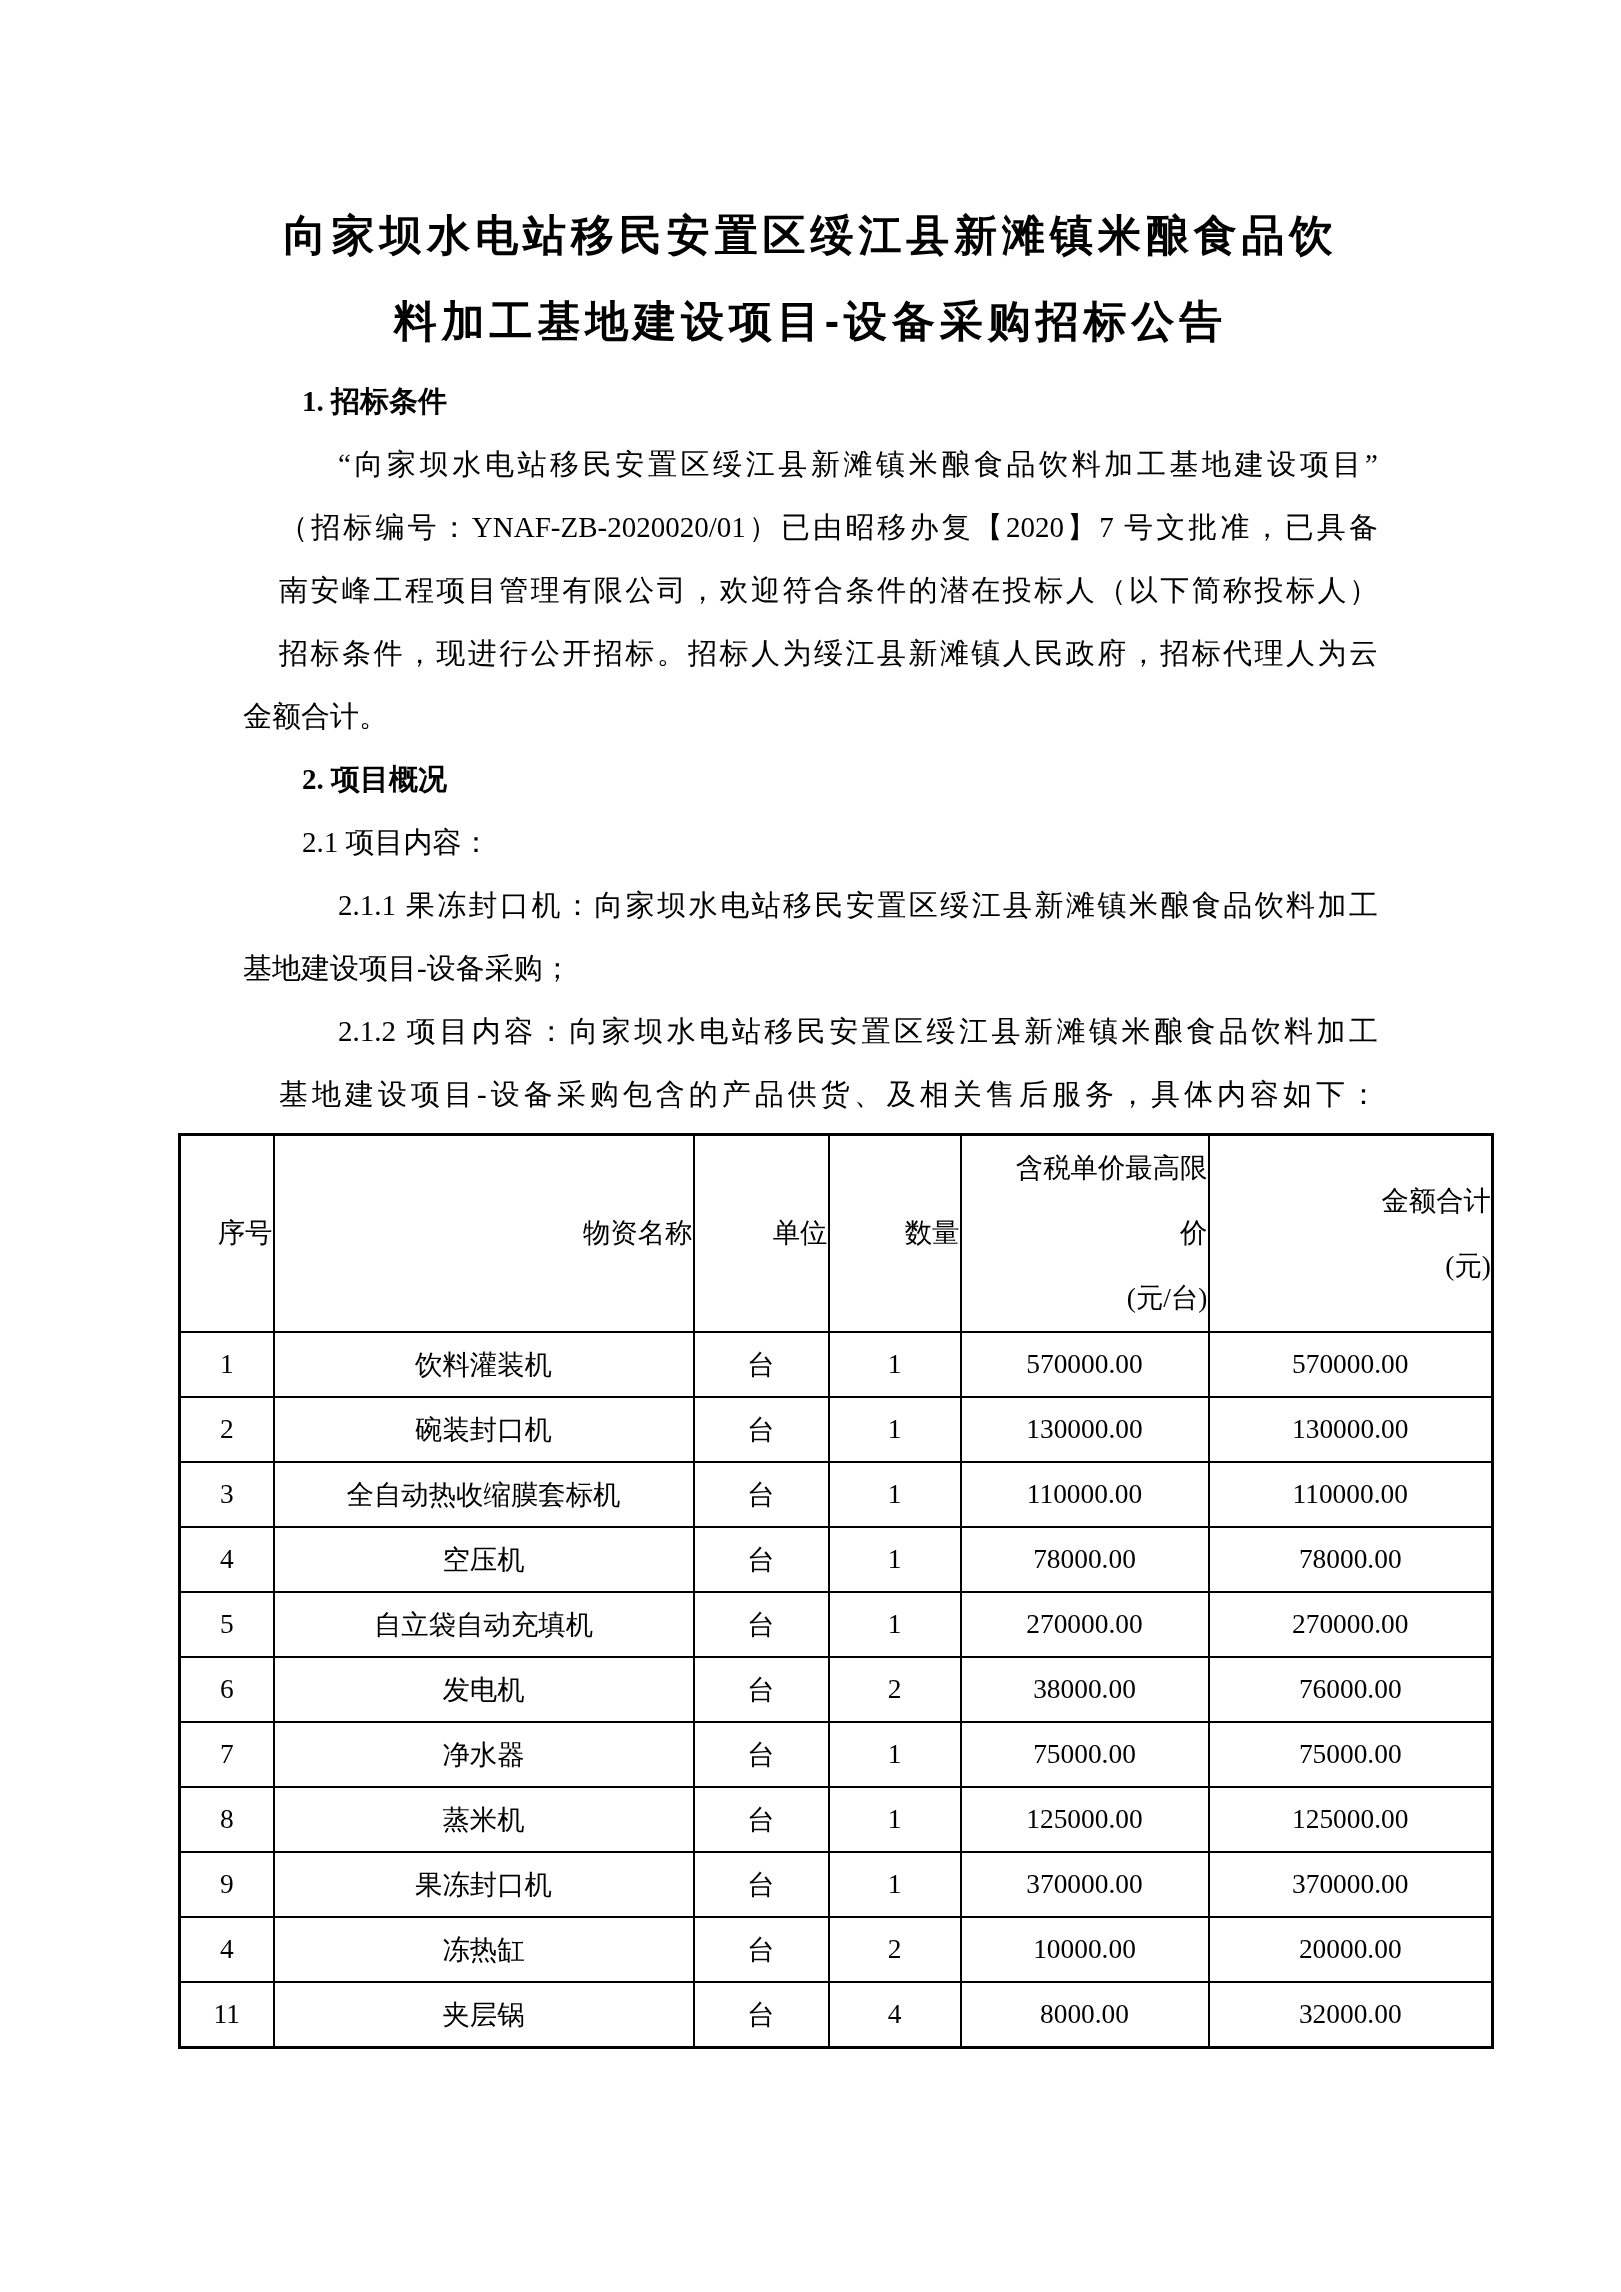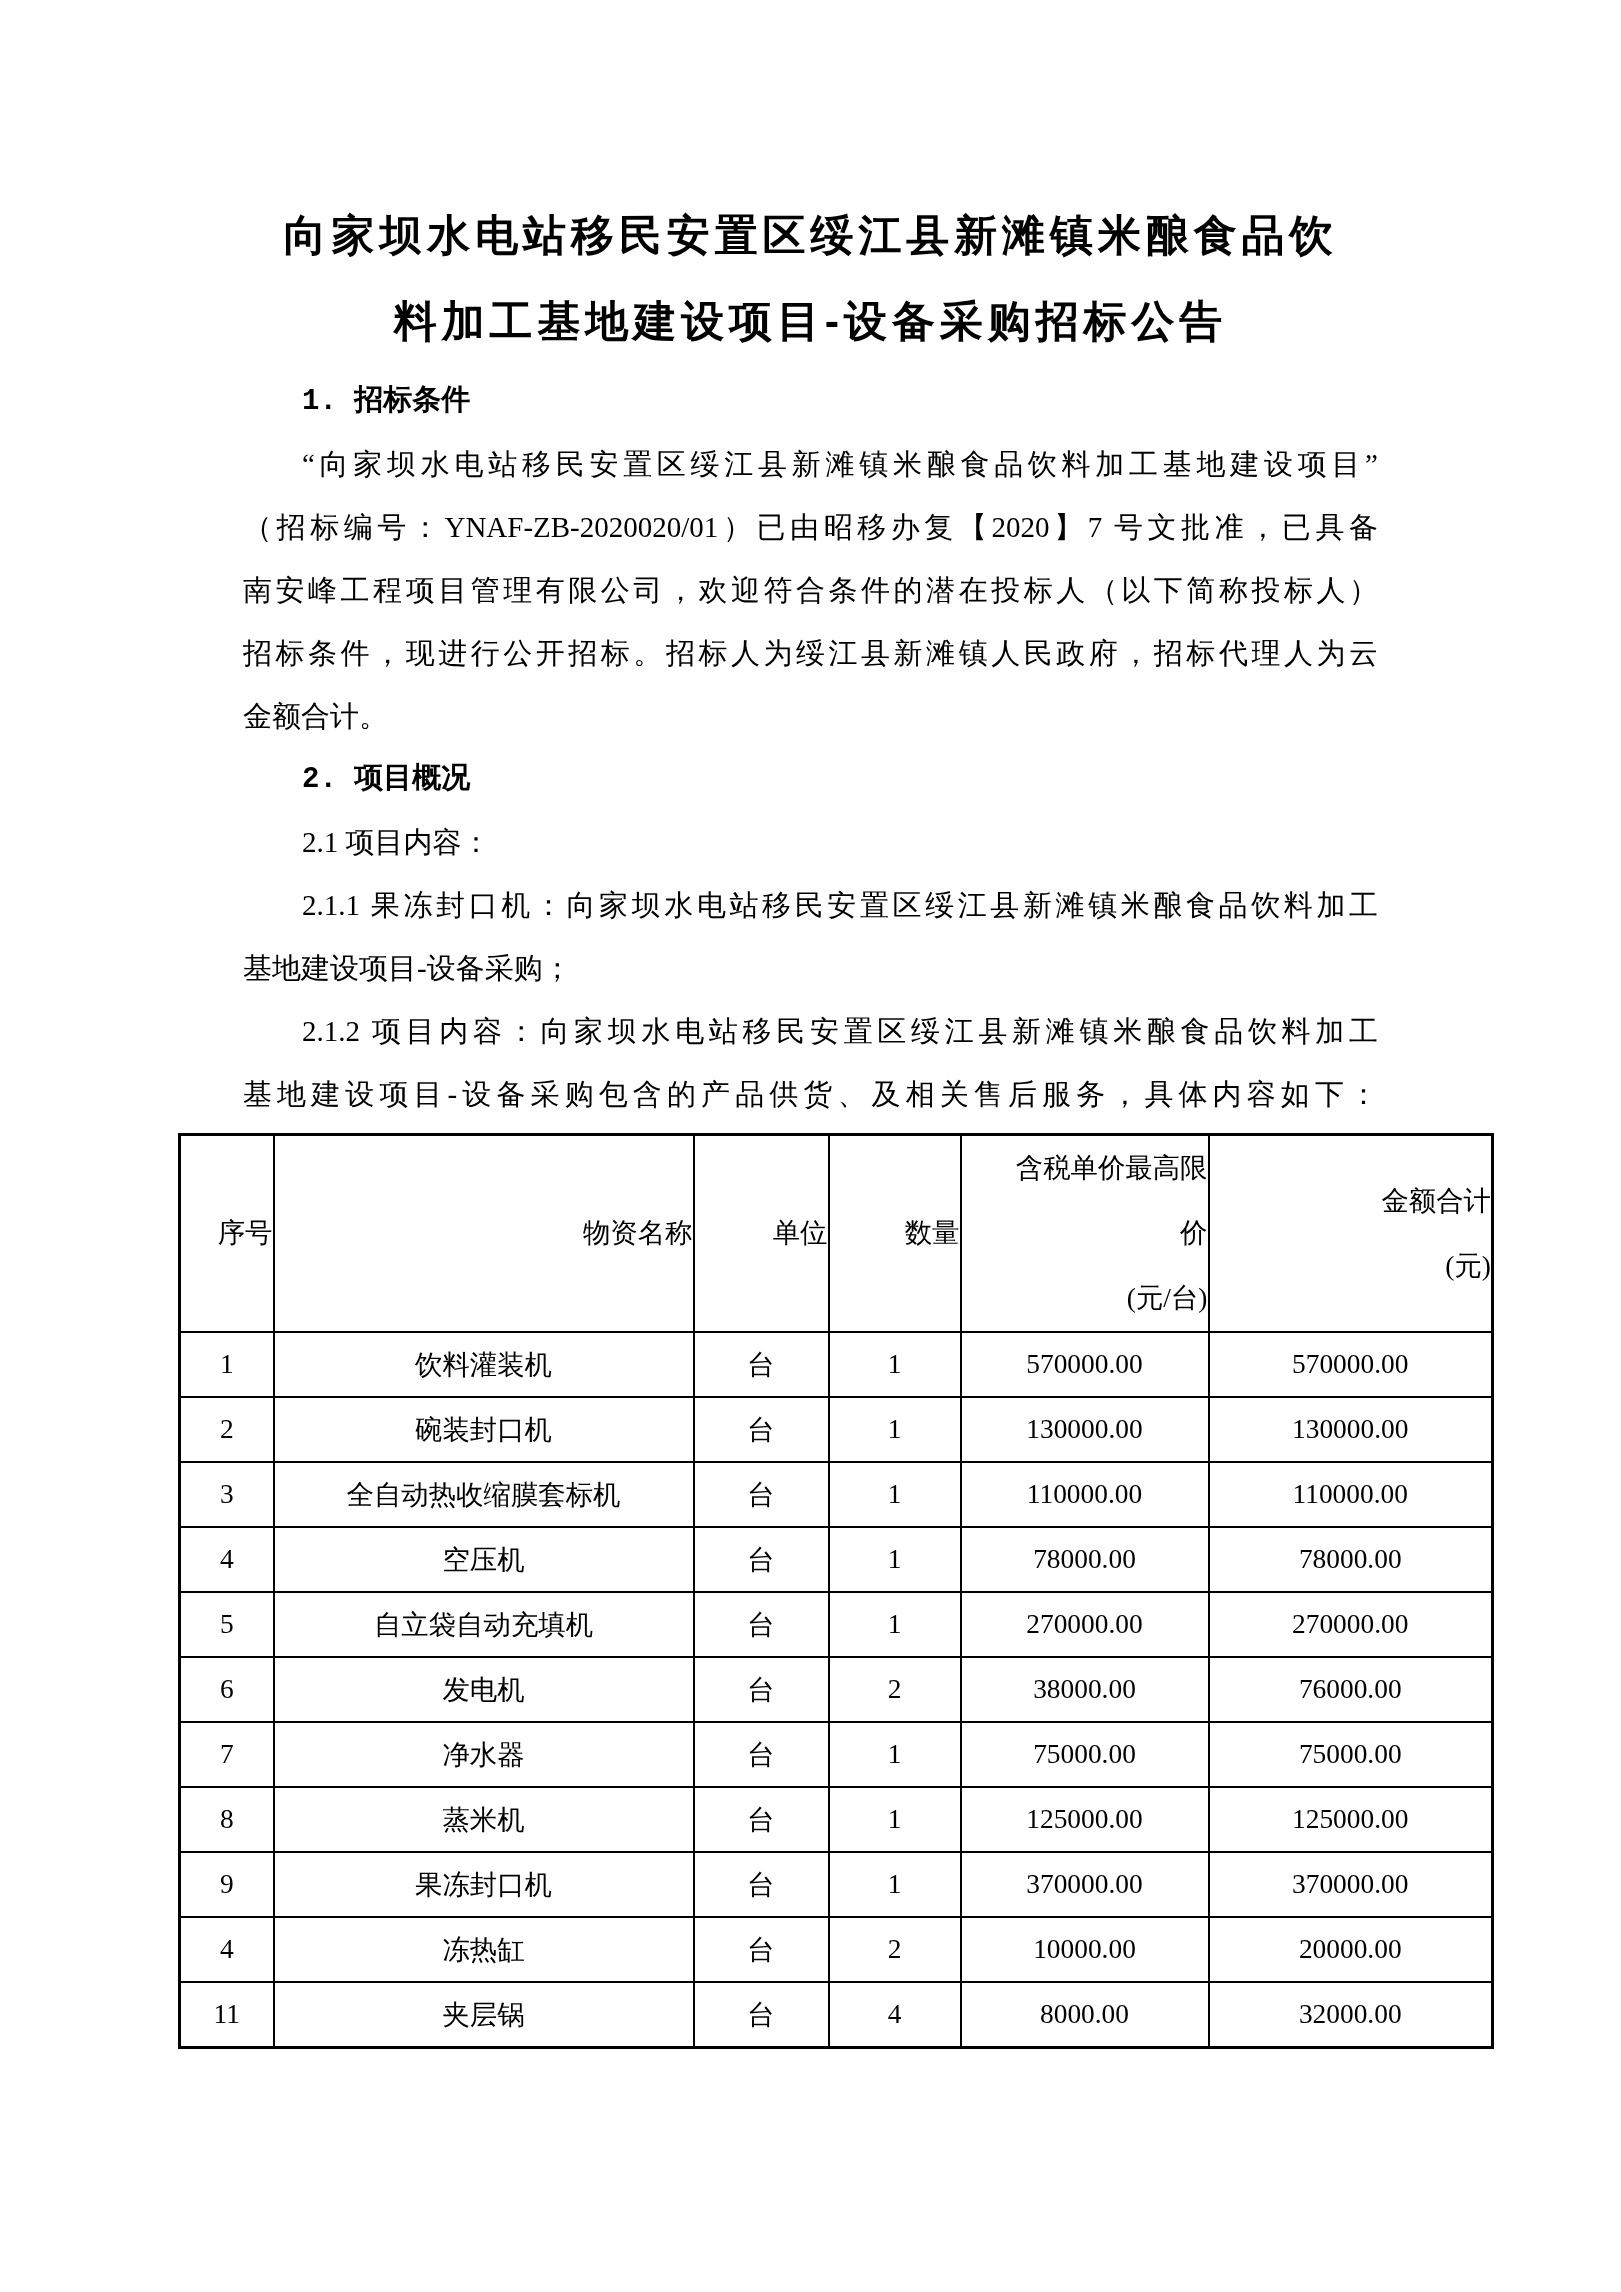--- a/index.html
+++ b/index.html
@@ -33,23 +33,23 @@
 
   
   .textblock {
     margin: 5.9px 0 0 243px;
     width: 1135px;
     font-size: 29px;
     line-height: 63px;
   }
   .ln { display: block; }
   .in { text-indent: 59px; }
-  .st { text-align: justify; text-align-last: justify; }
+  .st { text-align: justify; text-align-last: justify; margin-left: 36px; }
   .hd {
-    font-family: Liberation Mono, monospace;
+    font-family: Liberation Serif, serif;
     font-weight: bold;
     text-indent: 59px;
   }
 
   
   table.goods {
     margin: 6.9px 0 0 178px;
     width: 1313px;
     table-layout: fixed;
     border-collapse: collapse;

